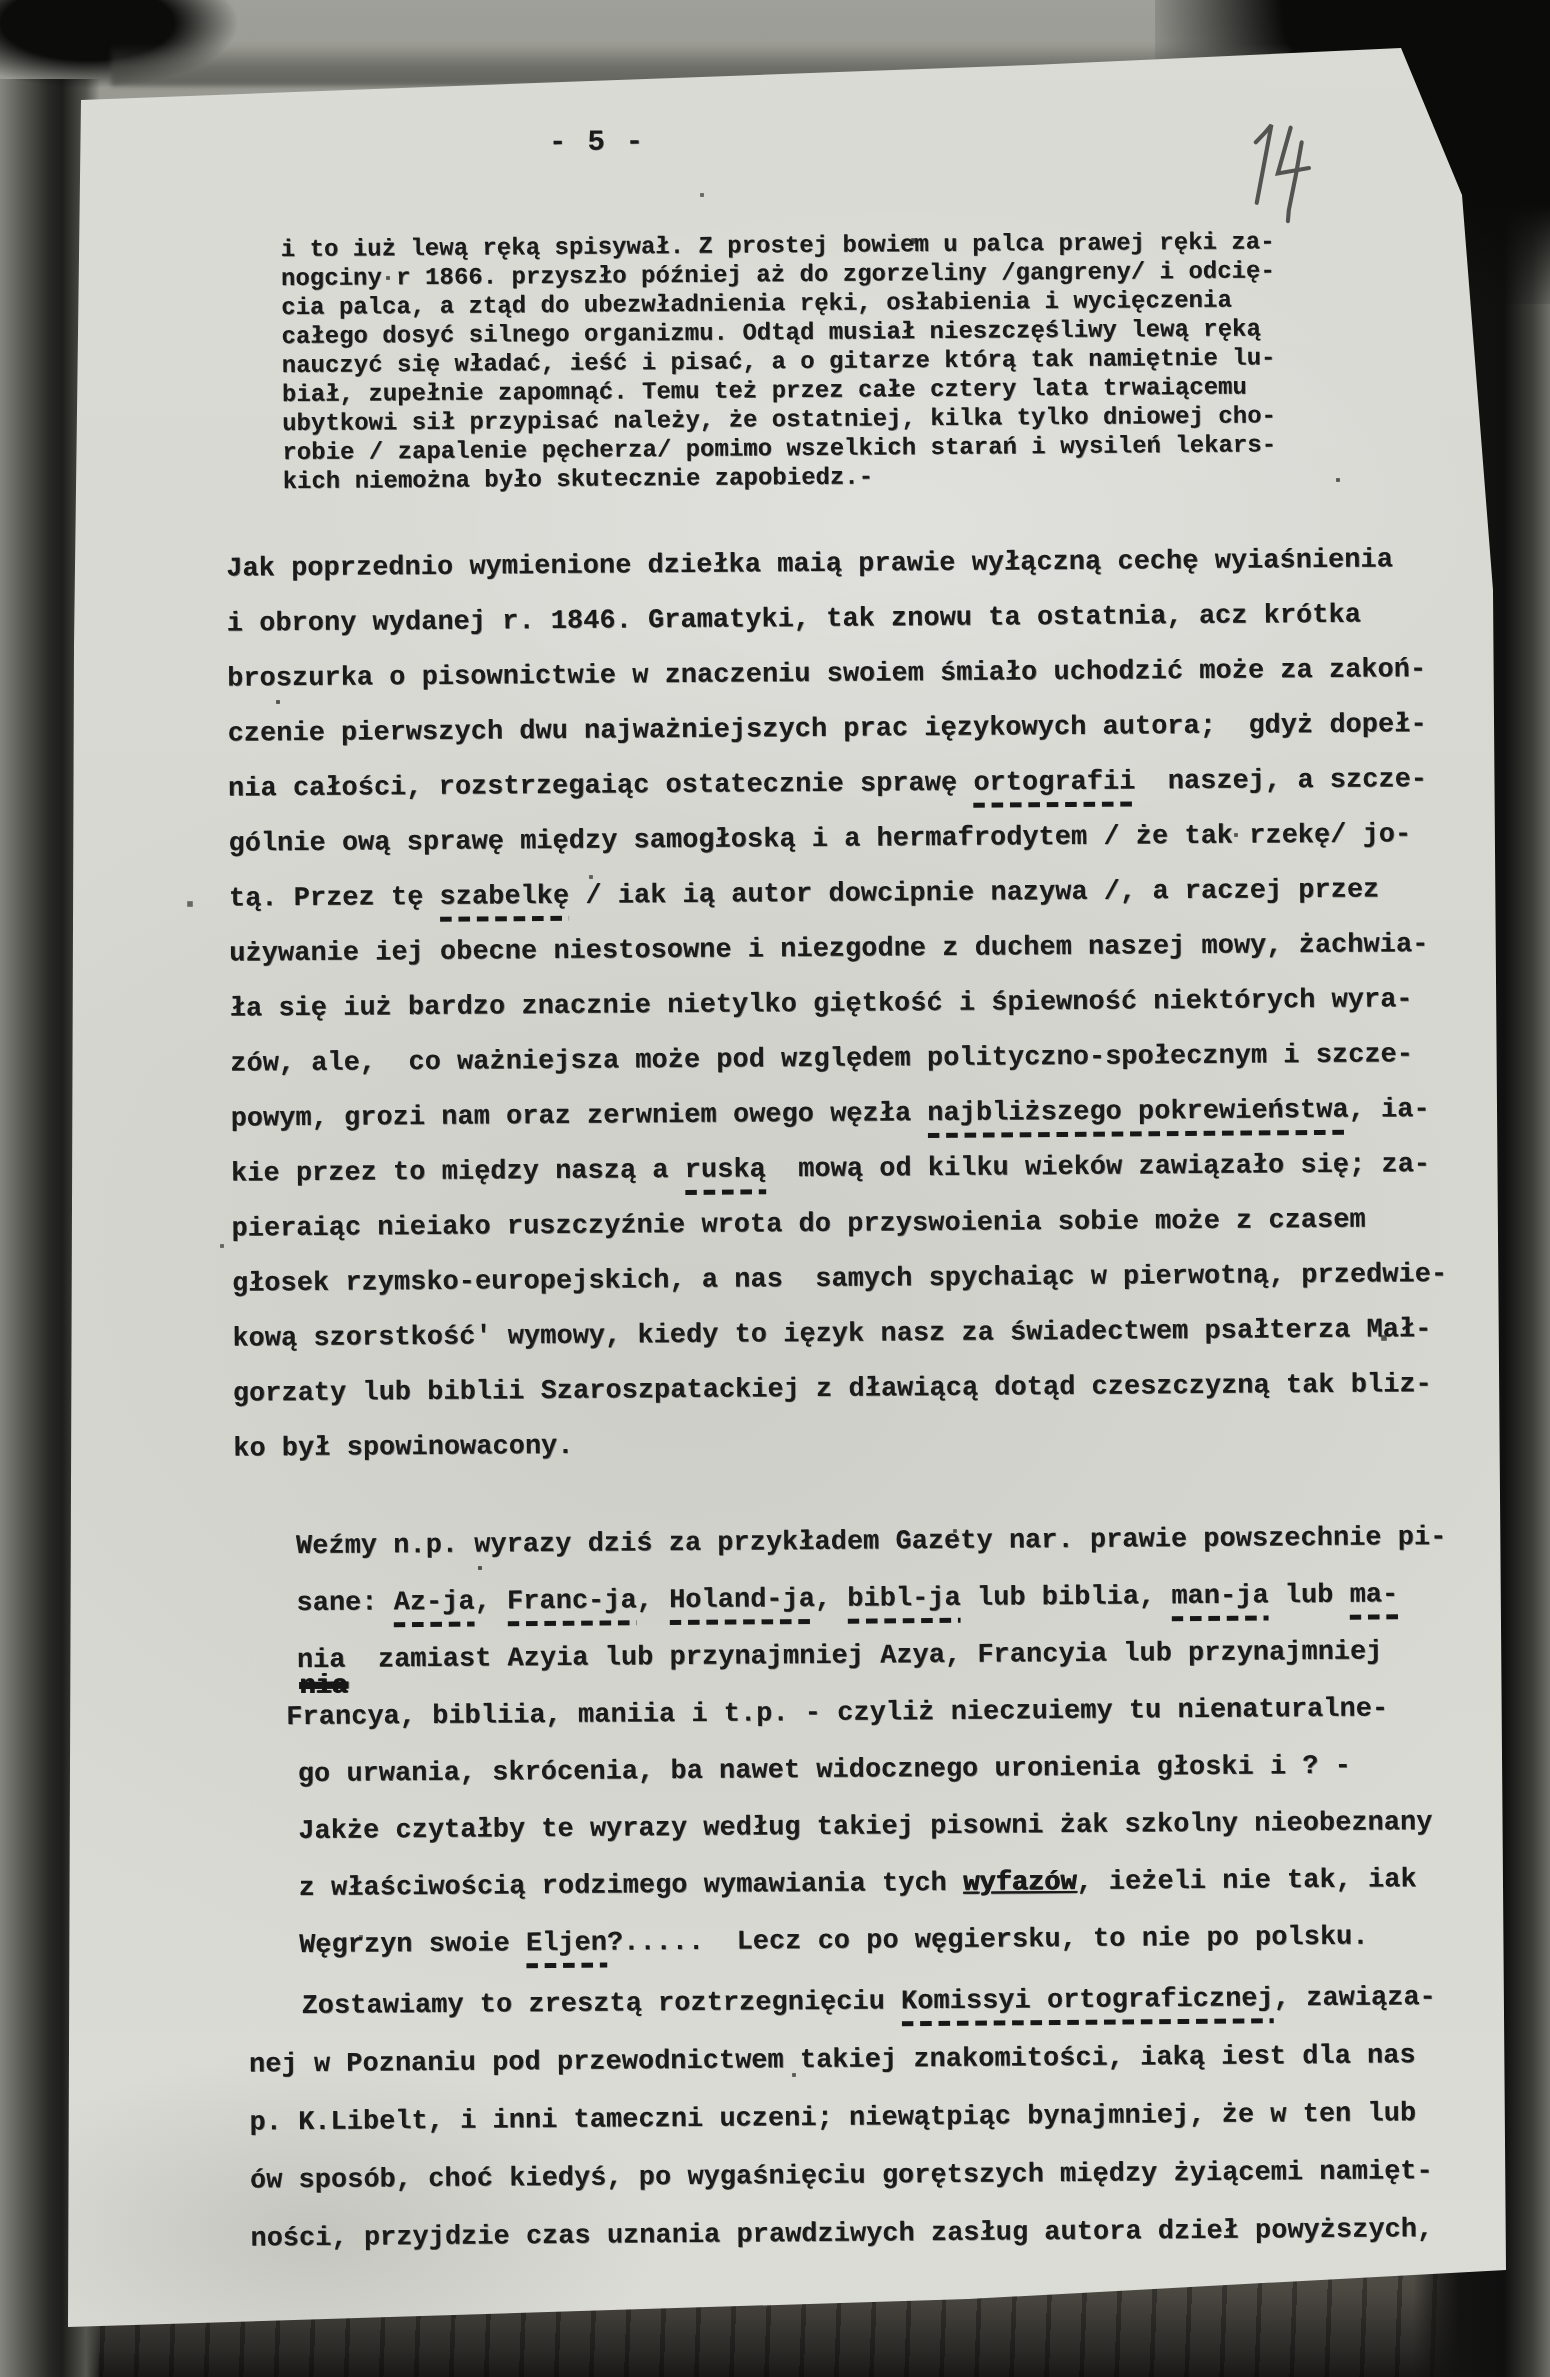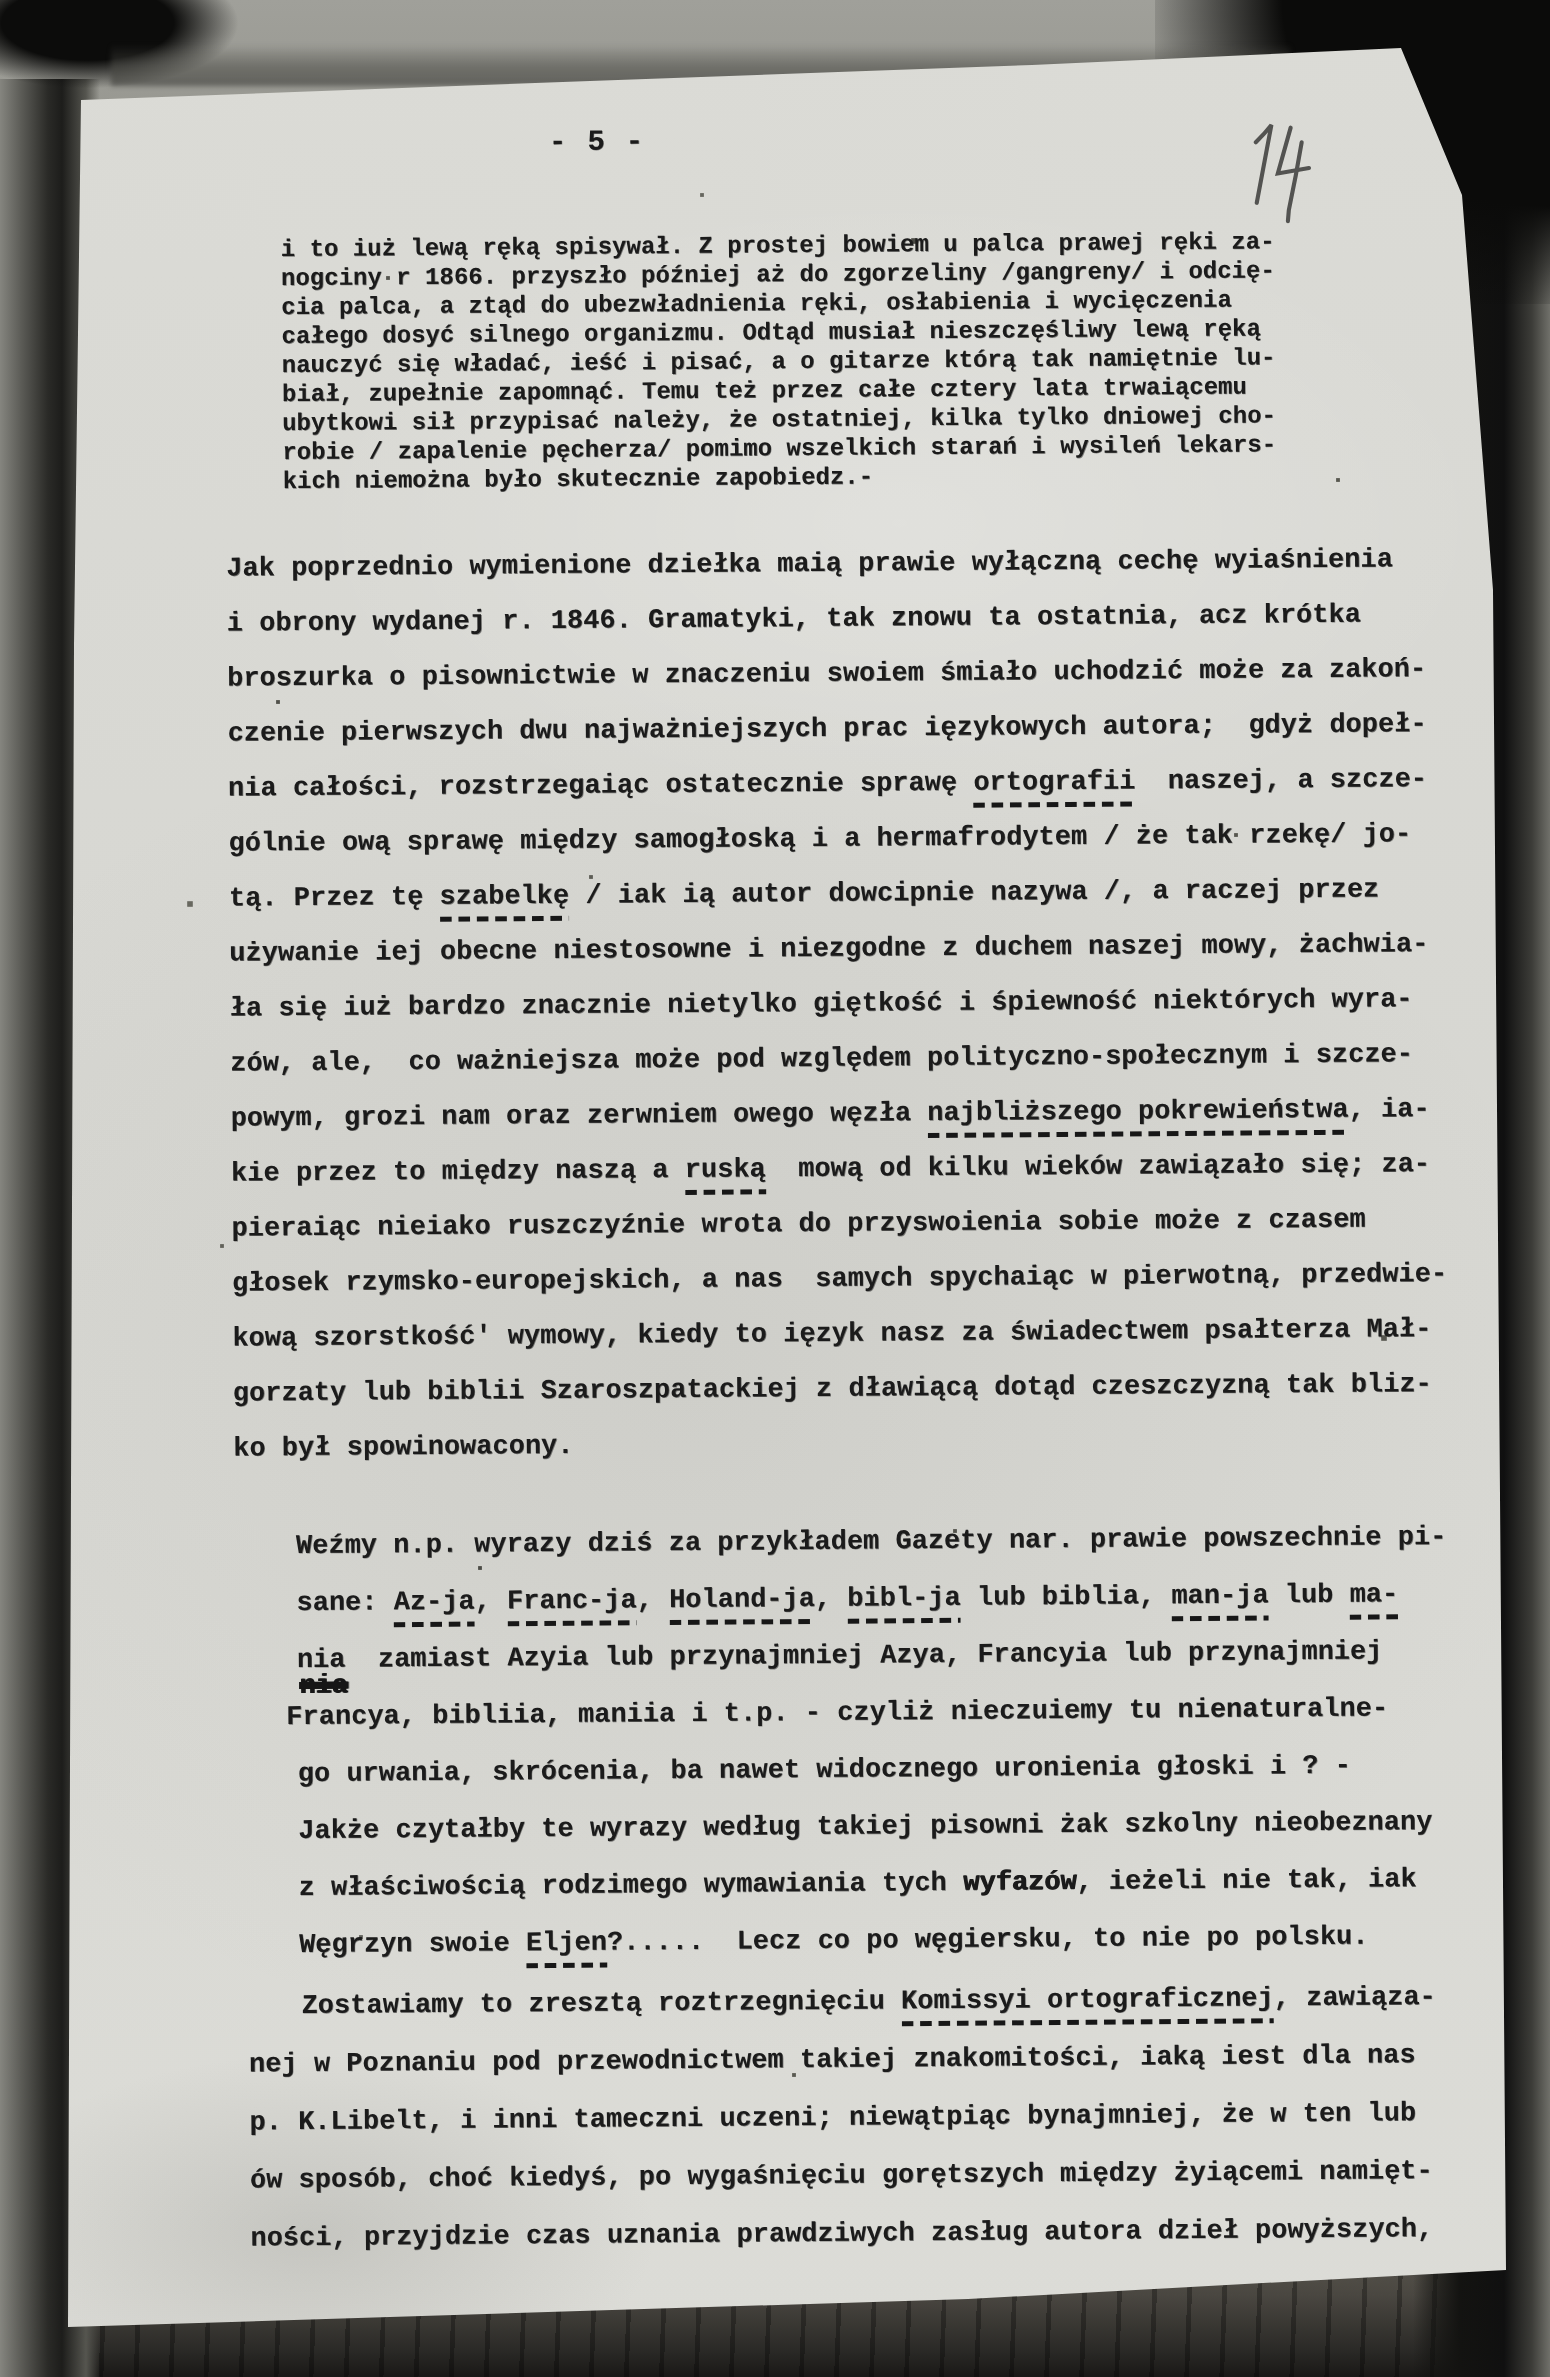--- a/index.html
+++ b/index.html
@@ -45,21 +45,21 @@
   .quote{position:absolute;left:281px;top:236px;font-size:24px;line-height:29px;white-space:pre;}
   .para{position:absolute;font-size:27px;white-space:pre;}
   .p1{left:224px;top:542px;line-height:55px;}
   .p2{left:286px;top:1519px;line-height:57px;}
   .p2 .line:nth-child(4){margin-left:-11px;}
   .p3{left:235px;top:1978px;line-height:58px;}
   .p3 .line:first-child{margin-left:53px;}
   .u{background-image:repeating-linear-gradient(90deg,#171717 0 12px, rgba(0,0,0,0) 12px 18.4px);
      background-repeat:repeat-x;background-position:left bottom;background-size:18.4px 4.6px;
      padding-bottom:10px;}
-  .b{text-shadow:1.1px 0 0 currentColor, 0.6px 0.6px 0.5px rgba(28,28,28,.5);}
+  .b{text-shadow:1.1px 0 0 currentColor, 0.6px 0.6px 0.5px rgba(28,28,28,.5);text-decoration:underline;}
   .struck-word{position:absolute;left:288px;top:1672px;font-size:27px;color:#161616;
      text-decoration:line-through;text-decoration-thickness:6.5px;
      text-shadow:1.2px 0 0 currentColor;font-family:Liberation Mono, monospace;}
   .folio{position:absolute;left:1243px;top:118px;width:88px;height:111px;}
   .folio svg{width:100%;height:100%;}
   .sr{position:absolute;width:0.9px;height:0.9px;overflow:hidden;clip-path:inset(50%);}
 </style>
 </head>
 <body>
 

